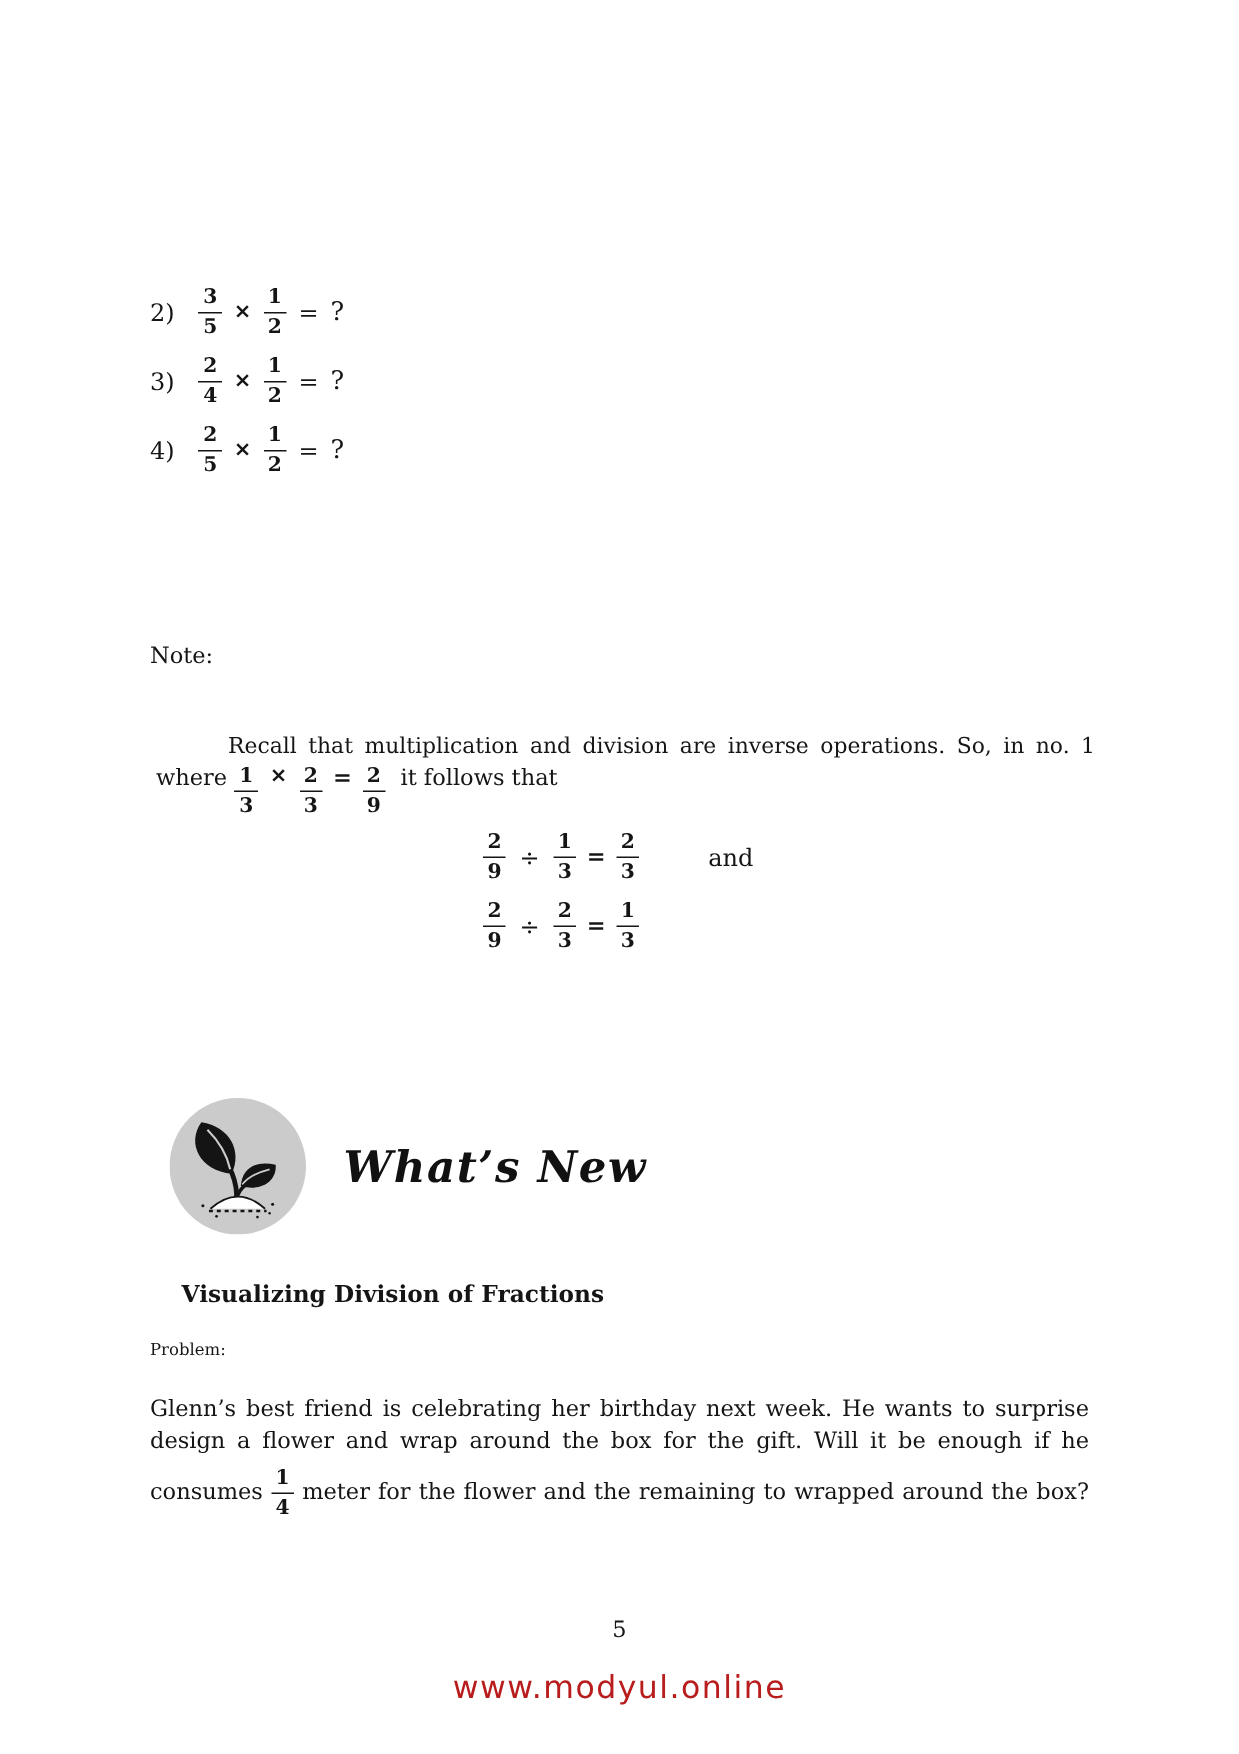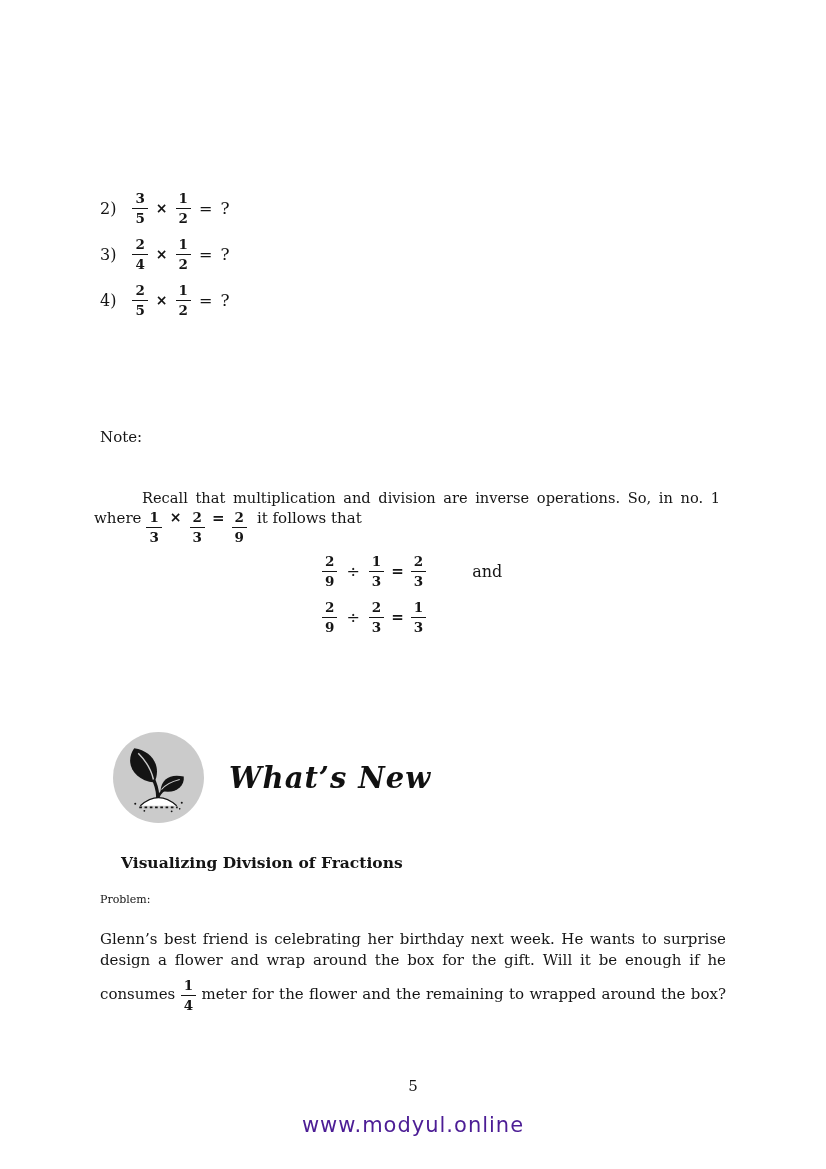--- a/index.html
+++ b/index.html
@@ -36,21 +36,21 @@
   }
   .problem-row .p-label { margin-right: 16px; }
   .op-times { font-family: "DejaVu Sans", sans-serif; font-weight: bold; font-size: 14px; margin: 0 8px; }
   .op-div   { font-size: 16px; margin: 0 9px; }
   .op-eq    { font-size: 16px; margin: 0 8px; }
   .op-eq-bold { font-weight: bold; font-size: 15px; margin: 0 7px; }
   .q-mark { font-size: 17px; }
 
   
   .note { position: absolute; left: 100px; top: 428px; font-size: 15px; }
-  .recall { position: absolute; left: 94px; top: 489px; width: 626px; }
+  .recall { position: absolute; left: 104px; top: 489px; width: 626px; }
   .recall-line1 {
     font-size: 14.6px;
     text-indent: 48px;
     text-align: justify;
     text-align-last: justify;
     word-spacing: 2px;
   }
   .recall-line2 {
     display: flex; align-items: flex-start;
     margin-top: 3px; height: 40px;
@@ -95,21 +95,21 @@
   }
   .jline-tall .frac { line-height: 1.25; }
 
   
   .page-number { position: absolute; left: 0; top: 1077px; width: 100%; text-align: center; font-size: 15px; }
   .watermark {
     position: absolute; left: 0; top: 1113px; width: 100%;
     text-align: center;
     font-family: "DejaVu Sans", sans-serif;
     font-size: 21px;
-    color: #4c1d95;
+    color: #b91c1c;
     letter-spacing: 1px;
   }
 </style>
 </head>
 <body>
 
 <div class="page">
 
   <div class="problems">
 

